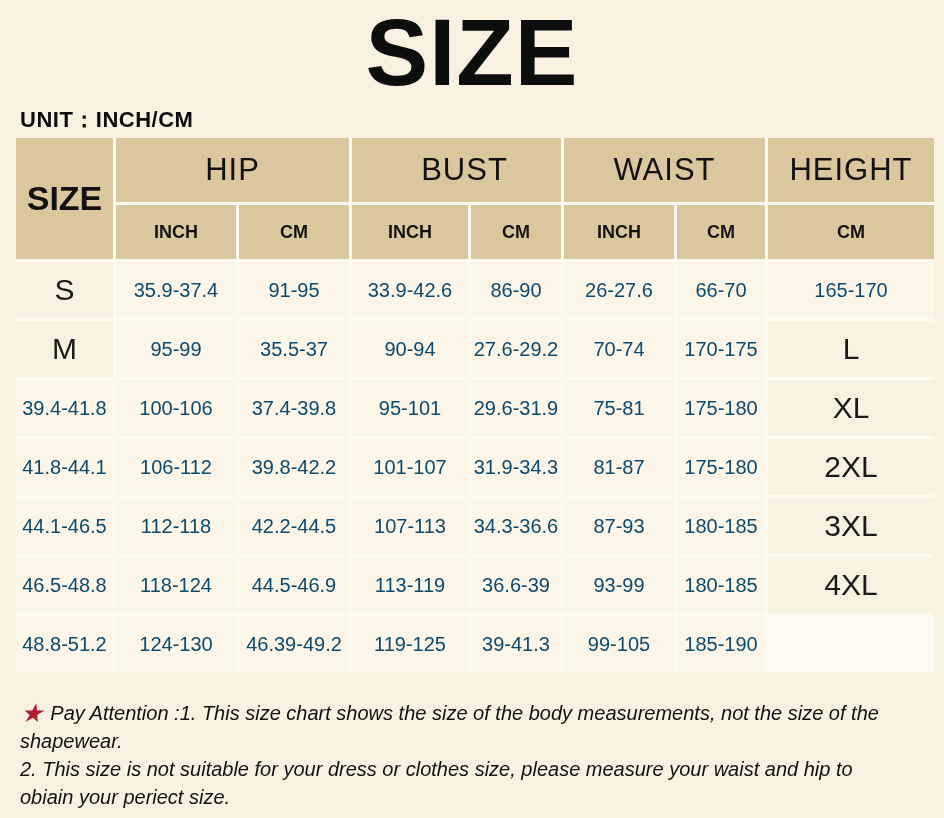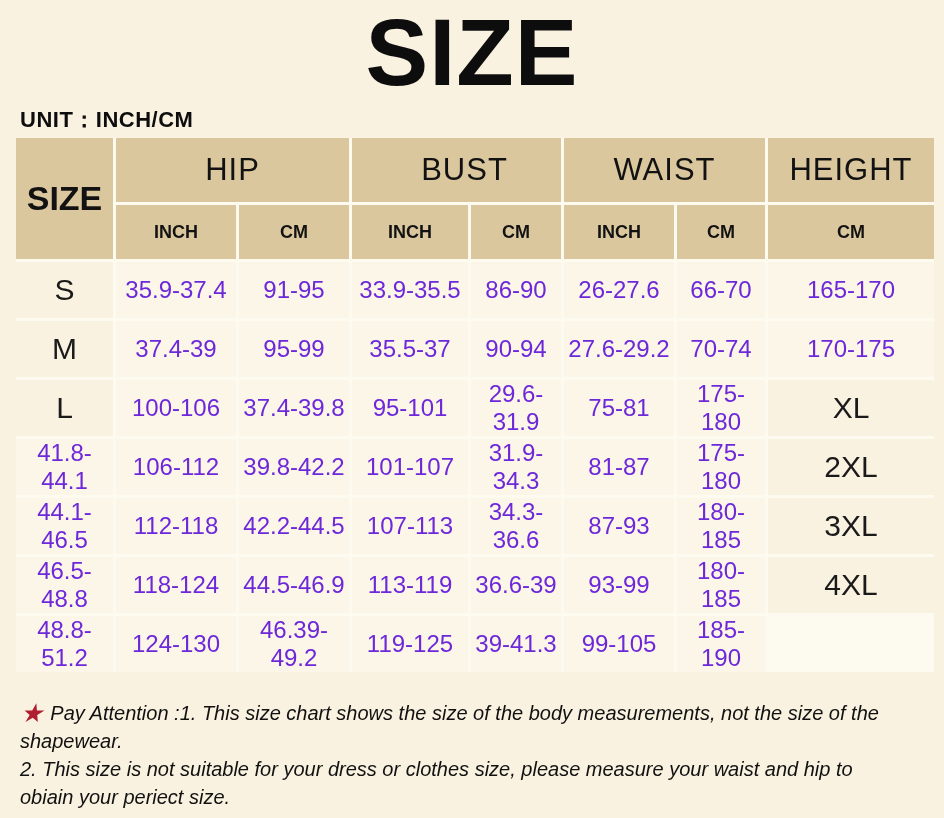--- a/index.html
+++ b/index.html
@@ -39,21 +39,21 @@
   .group { font-size: 31px; letter-spacing: 1px; }
   .g-hip    { grid-area: 1 / 2 / 2 / 4; }
   .g-bust   { grid-area: 1 / 4 / 2 / 6; padding-left: 16px; }
   .g-waist  { grid-area: 1 / 6 / 2 / 8; }
   .g-height { grid-area: 1 / 8 / 2 / 9; }
   .sub { font-size: 18px; font-weight: bold; grid-row: 2; }
   .s2 { grid-column: 2; } .s3 { grid-column: 3; } .s4 { grid-column: 4; }
   .s5 { grid-column: 5; } .s6 { grid-column: 6; } .s7 { grid-column: 7; }
   .s8 { grid-column: 8; }
   .size-label { background: #FAF2E0; font-size: 30px; color: #1a1a1a; }
-  .val { background: #FCF6E8; font-size: 24px; color: #6d28d9; }
+  .val { background: #FCF6E8; font-size: 20px; color: #0c4a6e; }
   .notes {
     position: absolute; left: 20px; top: 699px; width: 908px;
     font-size: 20px; line-height: 28px; color: #111111; font-style: italic;
   }
   .note-line { white-space: nowrap; }
   .star-icon {
     color: #B01E31; font-size: 26px; line-height: 28px;
     margin-right: 7px; vertical-align: -2px; display: inline-block;
   }
 </style>
@@ -74,36 +74,36 @@
   <div class="cell hdr sub s3">CM</div>
   <div class="cell hdr sub s4">INCH</div>
   <div class="cell hdr sub s5">CM</div>
   <div class="cell hdr sub s6">INCH</div>
   <div class="cell hdr sub s7">CM</div>
   <div class="cell hdr sub s8">CM</div>
 
   <div class="cell size-label">S</div>
   <div class="cell val">35.9-37.4</div>
   <div class="cell val">91-95</div>
-  <div class="cell val">33.9-35.5</div>
+  <div class="cell val">33.9-42.6</div>
   <div class="cell val">86-90</div>
   <div class="cell val">26-27.6</div>
   <div class="cell val">66-70</div>
   <div class="cell val">165-170</div>
 
   <div class="cell size-label">M</div>
-  <div class="cell val">37.4-39</div>
   <div class="cell val">95-99</div>
   <div class="cell val">35.5-37</div>
   <div class="cell val">90-94</div>
   <div class="cell val">27.6-29.2</div>
   <div class="cell val">70-74</div>
   <div class="cell val">170-175</div>
 
   <div class="cell size-label">L</div>
+  <div class="cell val">39.4-41.8</div>
   <div class="cell val">100-106</div>
   <div class="cell val">37.4-39.8</div>
   <div class="cell val">95-101</div>
   <div class="cell val">29.6-31.9</div>
   <div class="cell val">75-81</div>
   <div class="cell val">175-180</div>
 
   <div class="cell size-label">XL</div>
   <div class="cell val">41.8-44.1</div>
   <div class="cell val">106-112</div>

